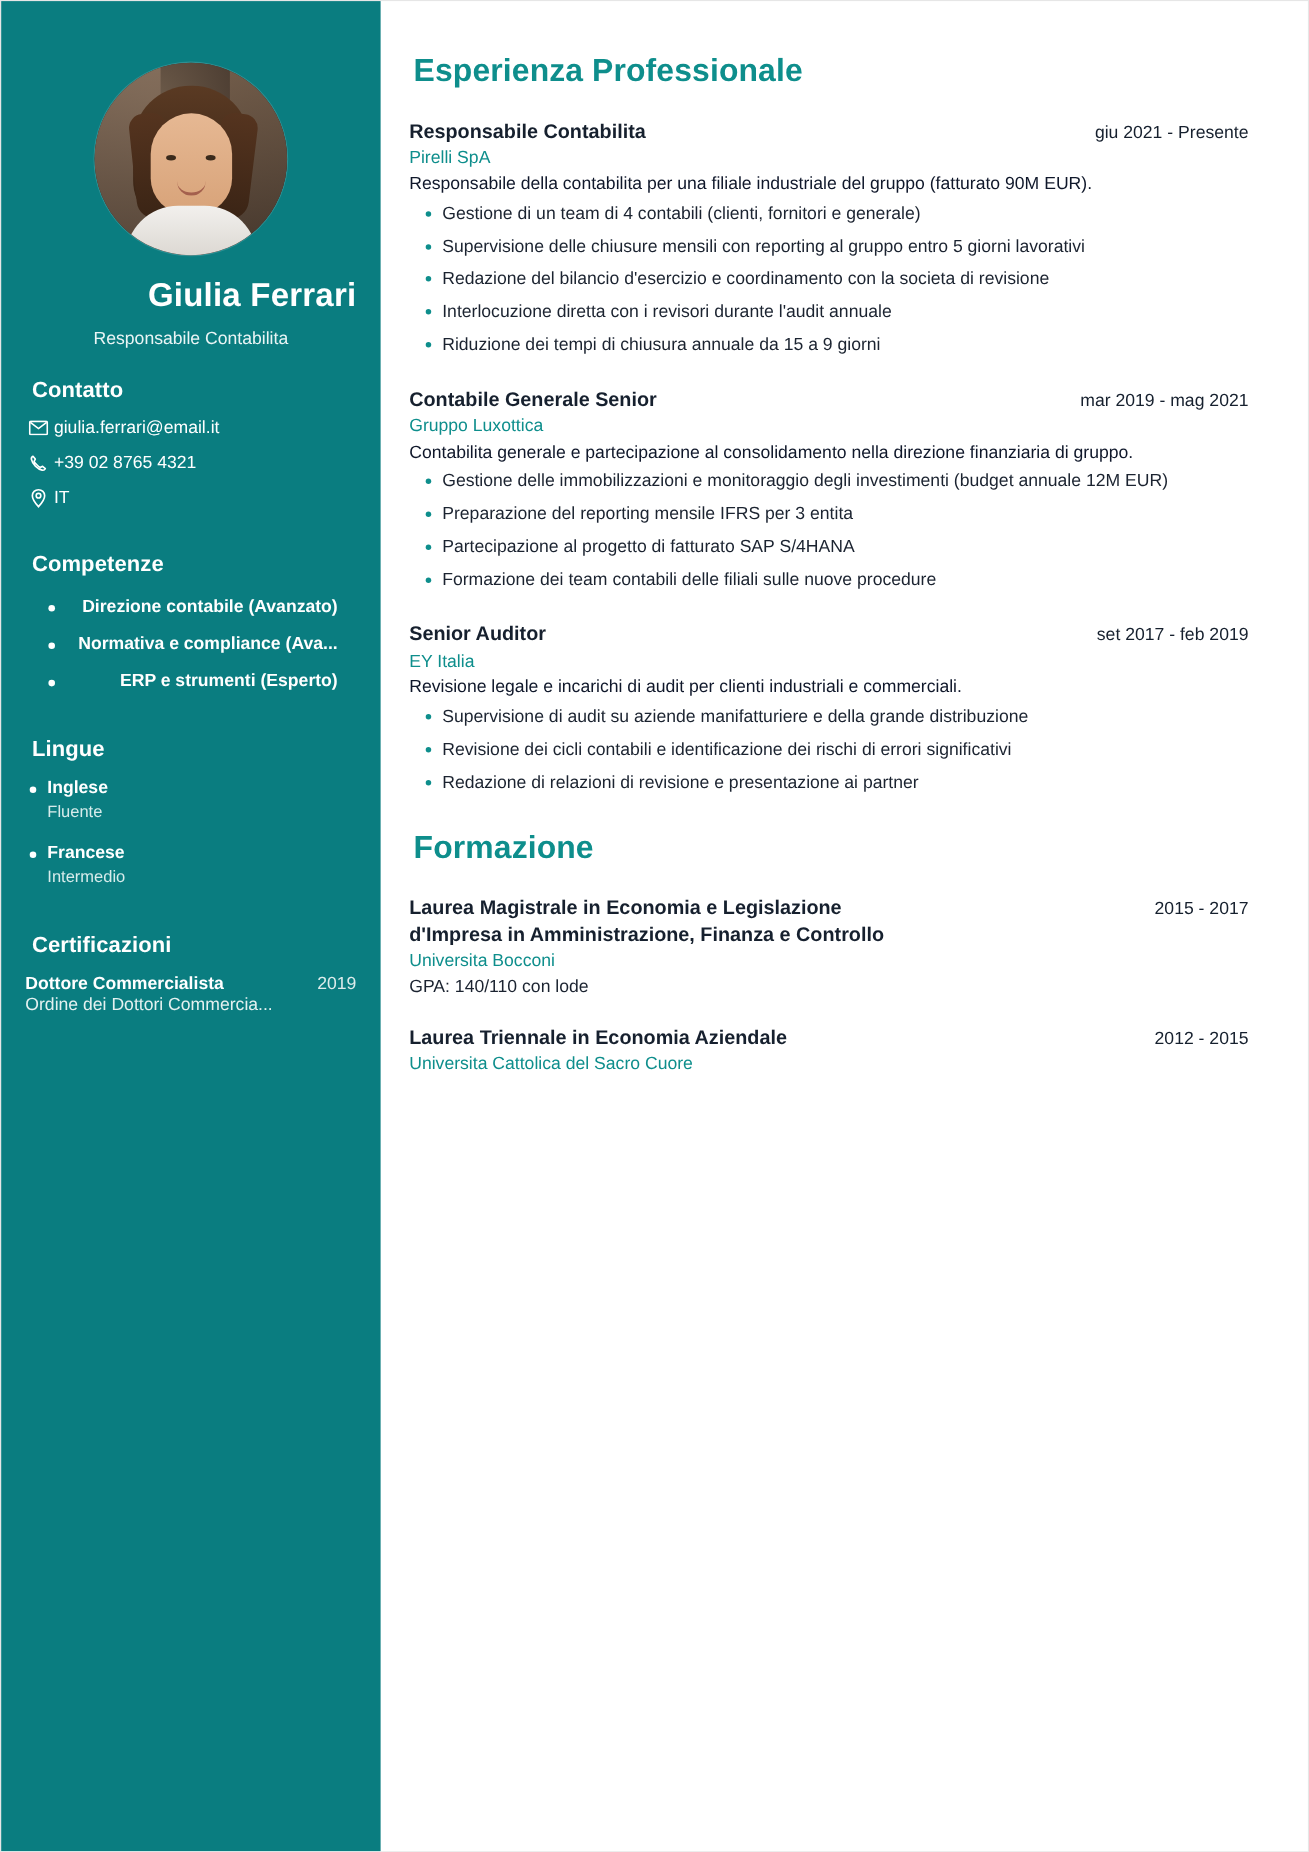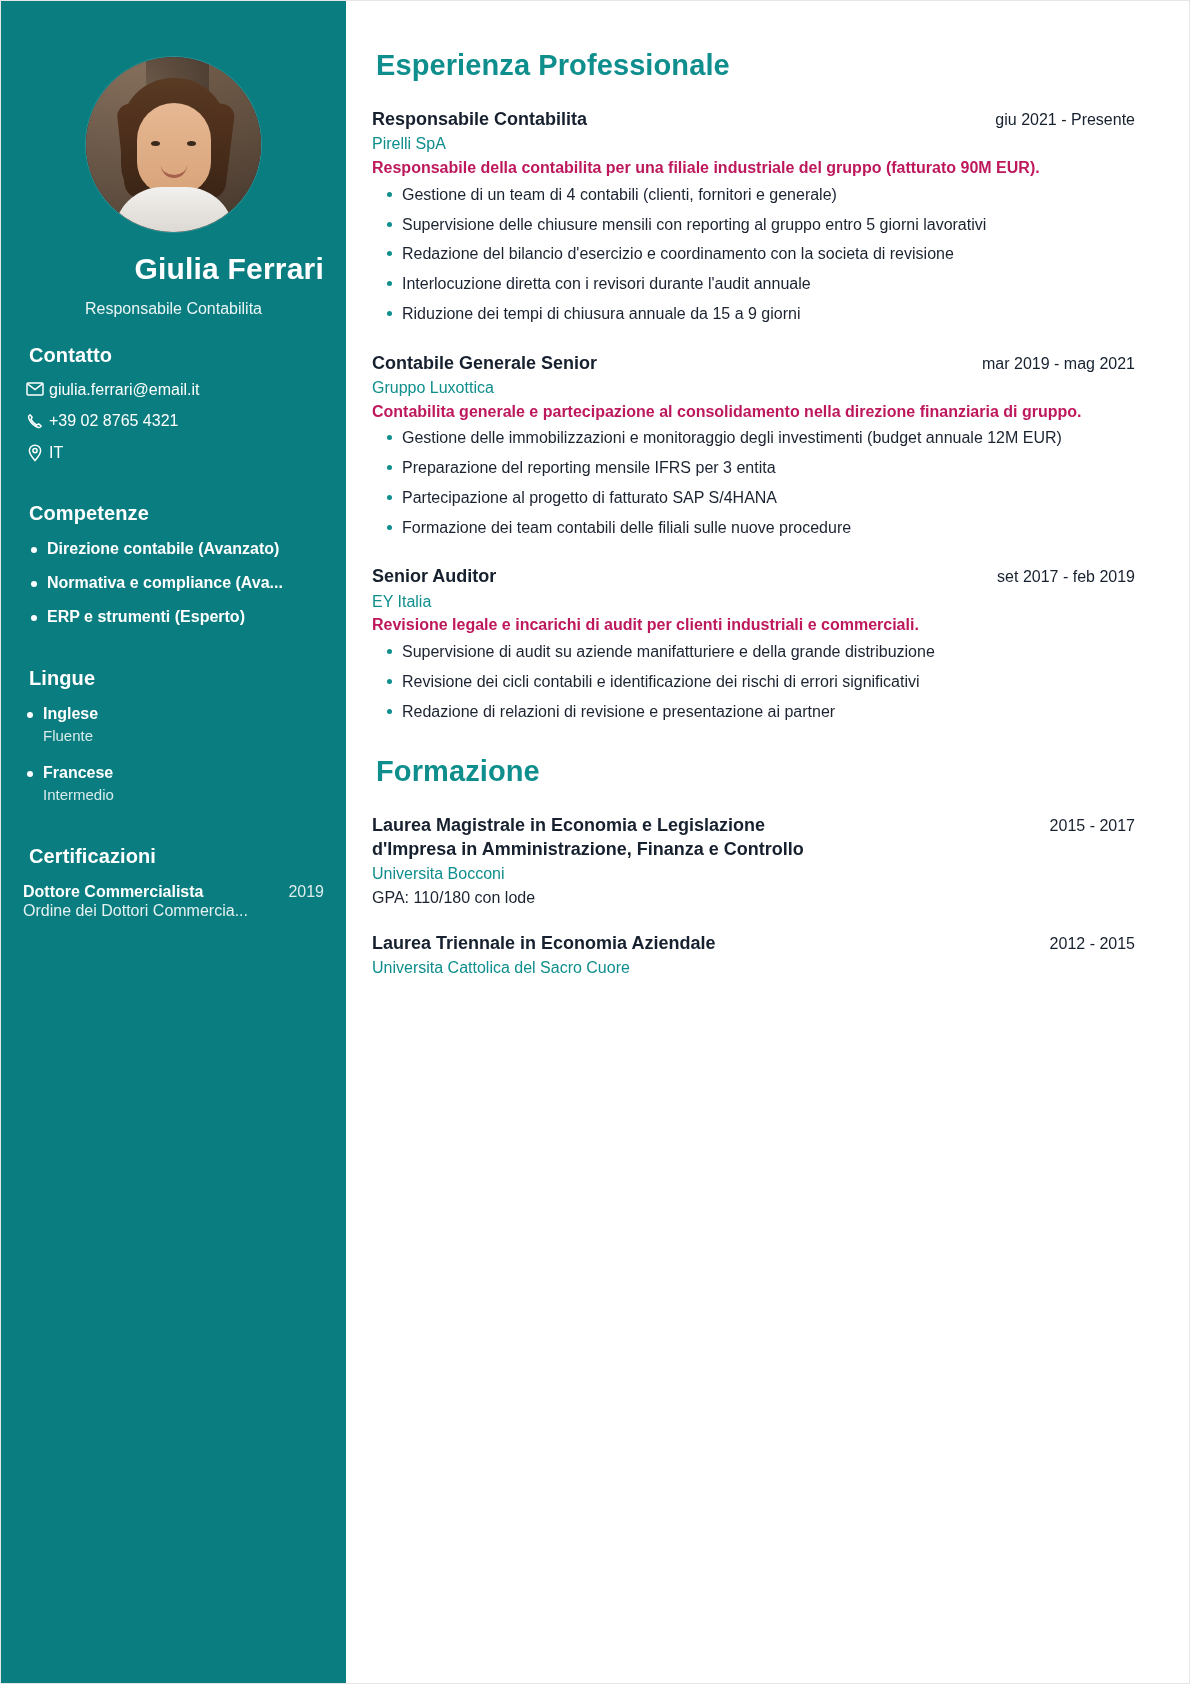--- a/index.html
+++ b/index.html
@@ -152,21 +152,21 @@
   }
   .contact-item .ico {
     width: 20px;
     flex: 0 0 20px;
     display: flex;
     align-items: center;
     justify-content: center;
   }
   .contact-item .ico svg { display: block; }
 
-  .bullet-list { margin: 4px; padding: 0; list-style: none; }
+  .bullet-list { margin: 17px; padding: 0; list-style: none; text-align: right; }
   .bullet-list li {
     position: relative;
     padding-left: 20px;
     font-size: 16px;
     font-weight: bold;
     line-height: 1.25;
     margin-bottom: 14px;
   }
   .bullet-list li::before {
     content: "";
@@ -241,24 +241,23 @@
     flex: 0 0 auto;
   }
   .entry-org {
     font-size: 16px;
     color: #0E8E8C;
     margin-top: 3px;
     line-height: 1.3;
   }
   .entry-desc {
     font-size: 16px;
-    color: #be185d;
+    color: #0f172a;
     line-height: 1.42;
     margin-top: 2px;
-    font-weight: bold;
   }
   .entry-extra {
     font-size: 16px;
     color: #1b2330;
     line-height: 1.42;
     margin-top: 2px;
   }
   .achievements { margin: 4px 0 0 0; padding: 0; list-style: none; }
   .achievements li {
     position: relative;
@@ -425,21 +424,21 @@
       </section>
 
       <h2 class="sect-title second">Formazione</h2>
 
       <section class="edu-entry">
         <div class="entry-head">
           <div class="edu-title">Laurea Magistrale in Economia e Legislazione d'Impresa in Amministrazione, Finanza e Controllo</div>
           <div class="entry-dates">2015 - 2017</div>
         </div>
         <div class="entry-org">Universita Bocconi</div>
-        <div class="entry-extra">GPA: 110/180 con lode</div>
+        <div class="entry-extra">GPA: 140/110 con lode</div>
       </section>
 
       <section class="edu-entry">
         <div class="entry-head">
           <div class="edu-title">Laurea Triennale in Economia Aziendale</div>
           <div class="entry-dates">2012 - 2015</div>
         </div>
         <div class="entry-org">Universita Cattolica del Sacro Cuore</div>
       </section>
 

